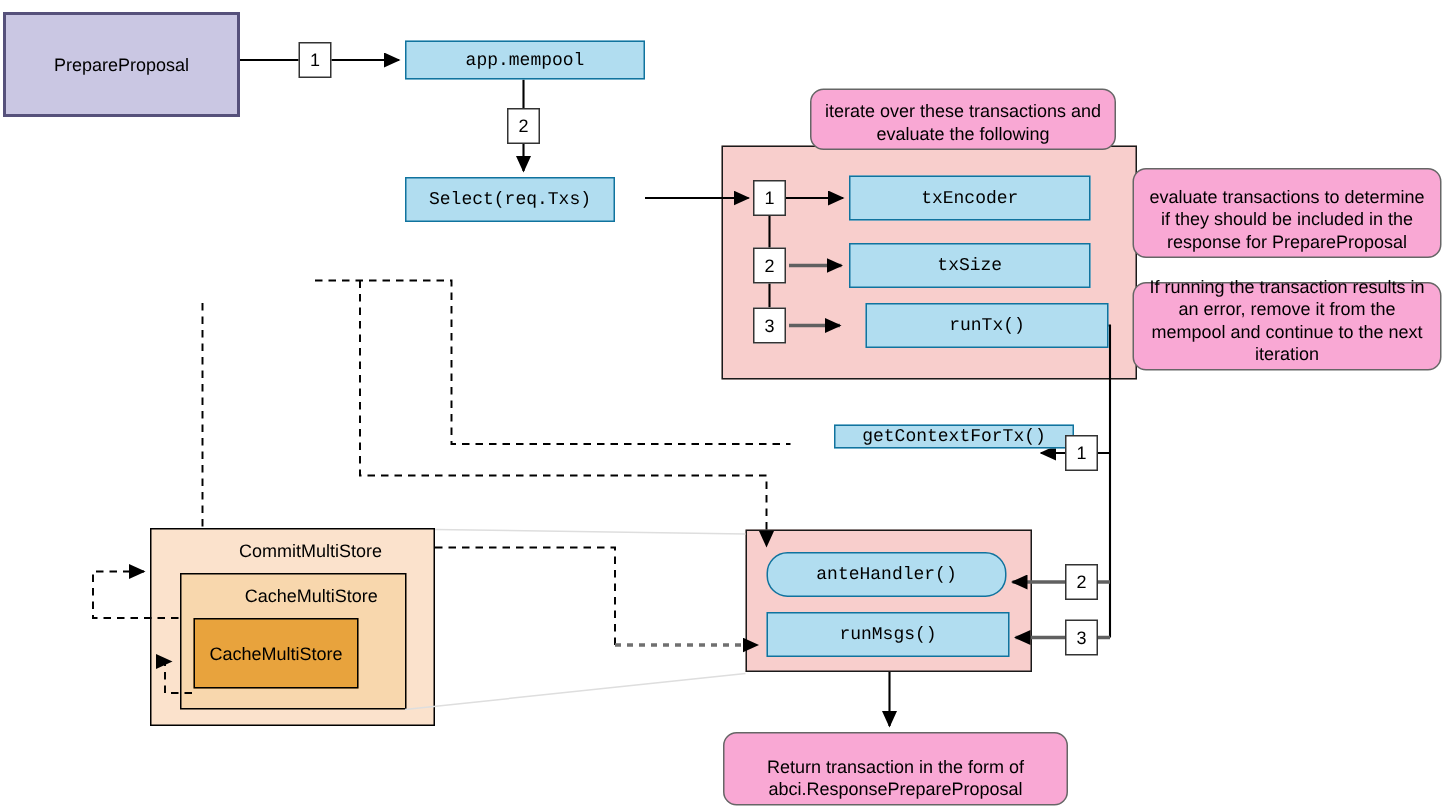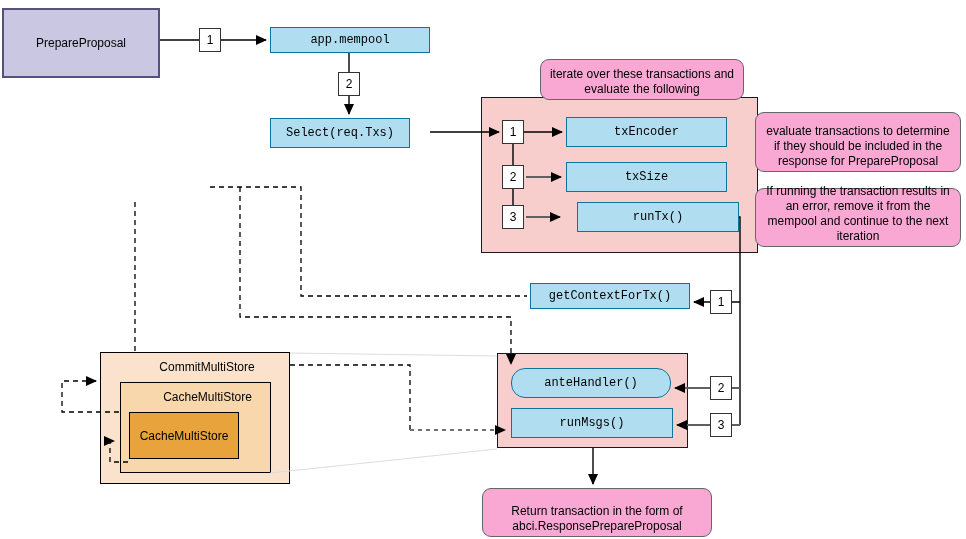--- a/index.html
+++ b/index.html
@@ -111,21 +111,21 @@
 
   <div class="abs node" style="left:566px;top:162px;width:161px;height:30px;">
     <span>txSize</span>
   </div>
 
   <div class="abs node" style="left:565px;top:202px;width:162px;height:30px;margin-left:12px;">
     <span>runTx()</span>
   </div>
 
 
-  <div class="abs node" style="left:530px;top:283px;width:160px;height:26px;">
+  <div class="abs node" style="left:556px;top:283px;width:160px;height:16px;">
     <span>getContextForTx()</span>
   </div>
 
   <div class="abs node" style="left:511px;top:368px;width:160px;height:30px;border-radius:14px;">
     <span>anteHandler()</span>
   </div>
 
   <div class="abs node" style="left:511px;top:408px;width:162px;height:30px;">
     <span>runMsgs()</span>
   </div>

